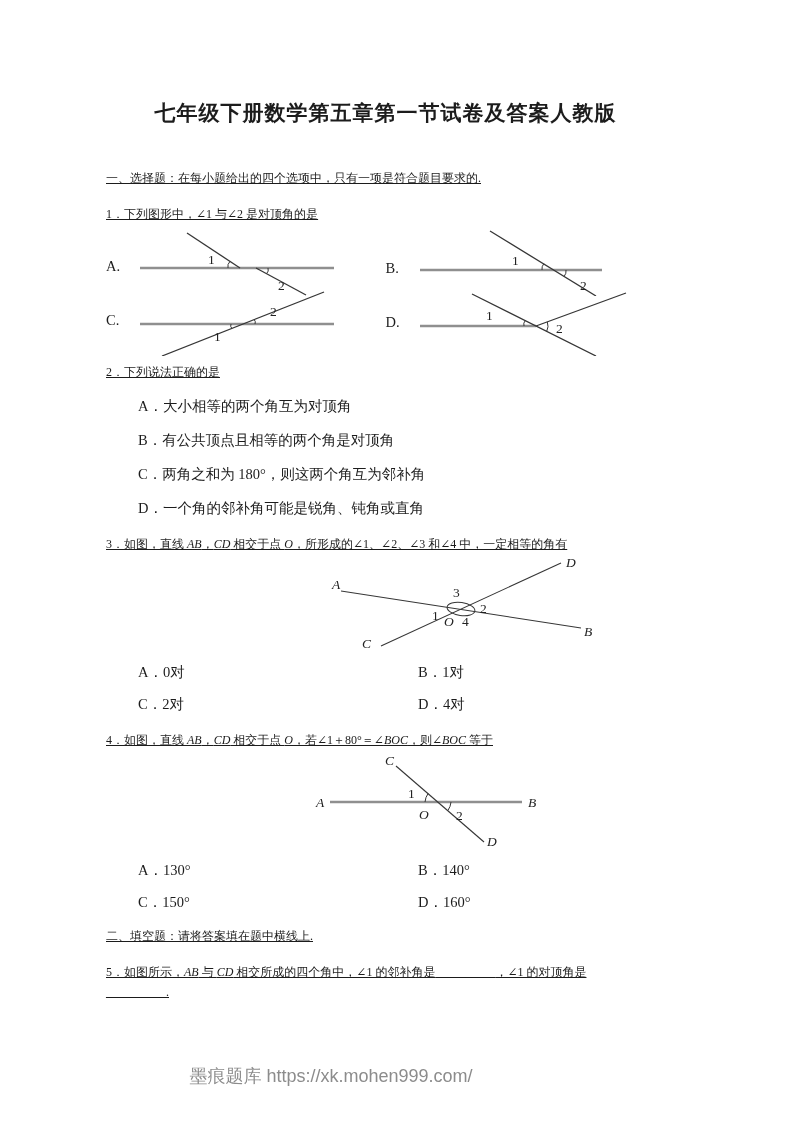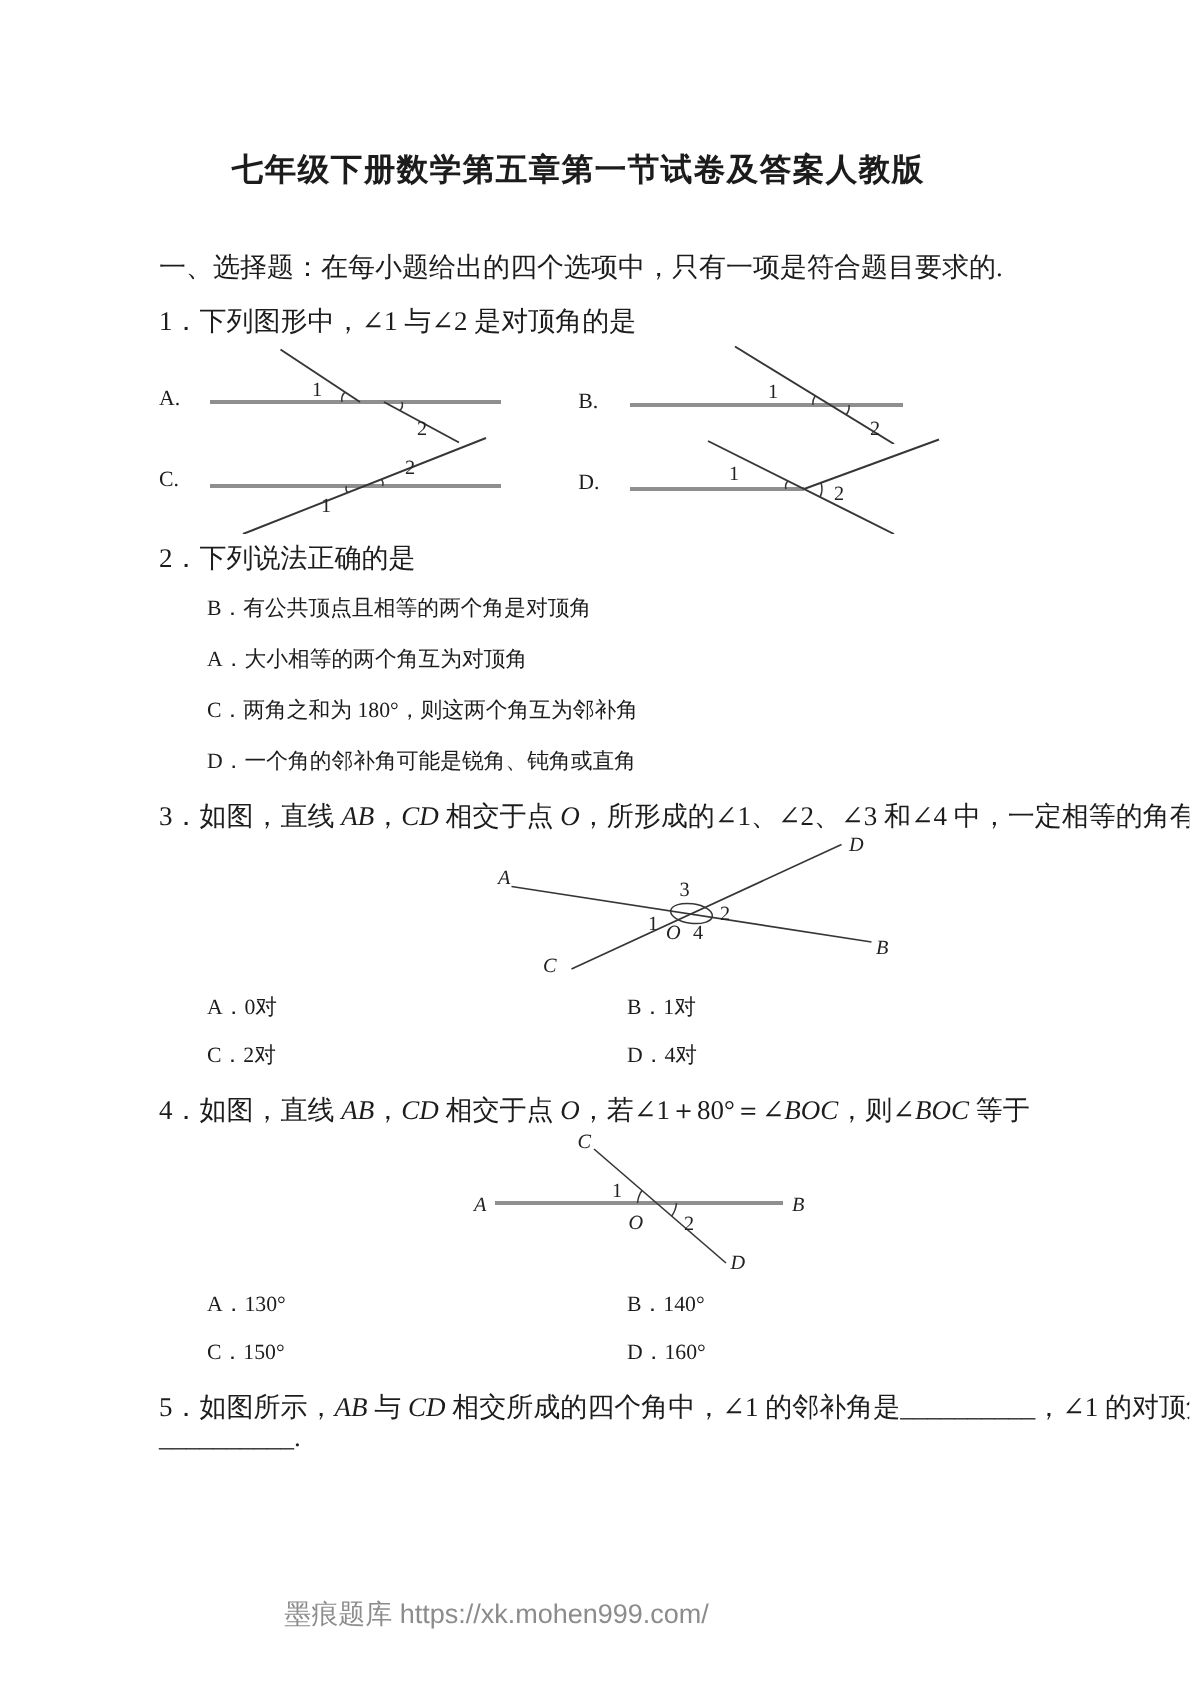--- a/index.html
+++ b/index.html
@@ -5,21 +5,21 @@
   html,body{margin:0;padding:0;background:#ffffff;}
   .page{
     position:relative;width:793px;height:1122px;background:#ffffff;overflow:hidden;
     font-family:"Liberation Serif","DejaVu Serif",serif;color:#1c1c1c;
   }
   .content{position:absolute;left:106px;top:0;width:559px;}
   .title{
     margin:98px 0 0 0;text-align:center;font-size:21px;font-weight:600;
     letter-spacing:1px;line-height:30px;white-space:nowrap;
   }
-  .line{margin:14px 0 0 0;font-size:18px;line-height:20px;white-space:nowrap;}
+  .line{margin:14px 0 0 0;font-size:12px;line-height:20px;white-space:nowrap;text-decoration:underline;}
   .sec-head{margin-top:40px;}
   .stem{margin-top:16px;}
   .opt{margin:14px 0 0 32px;font-size:14.5px;line-height:20px;white-space:nowrap;}
   .optrow{display:flex;margin-top:12px;font-size:14.5px;line-height:20px;}
   .optrow .c1{margin-left:32px;width:280px;}
   .optrow .c2{width:240px;}
   .it{font-style:italic;}
   .figrow{display:flex;}
   .figrow1{margin-top:4px;}
   .figrow2{margin-top:-6px;}
@@ -96,22 +96,22 @@
           <line class="tline" x1="124" y1="36" x2="214" y2="3"></line>
           <path class="arc" d="M112 36 Q111 33 113.3 30.6"></path>
           <path class="arc" d="M135.3 31.9 Q137 36.7 134.7 41.4"></path>
           <text class="fig-num" x="74" y="30">1</text>
           <text class="fig-num" x="144" y="43">2</text>
         </svg>
       </div>
     </div>
 
     <p class="line stem" style="margin-top:6px">2．下列说法正确的是</p>
+    <p class="opt">A．大小相等的两个角互为对顶角</p>
     <p class="opt">B．有公共顶点且相等的两个角是对顶角</p>
-    <p class="opt">A．大小相等的两个角互为对顶角</p>
     <p class="opt">C．两角之和为 180°，则这两个角互为邻补角</p>
     <p class="opt">D．一个角的邻补角可能是锐角、钝角或直角</p>
 
     <p class="line stem"><span>3．如图，直线 </span><span class="it">AB</span><span>，</span><span class="it">CD</span><span> 相交于点 </span><span class="it">O</span><span>，所形成的∠1、∠2、∠3 和∠4 中，一定相等的角有</span></p>
 
     <svg class="fig-center" width="300" height="94" viewBox="0 0 300 94">
       <line class="tline2" x1="45" y1="35" x2="285" y2="72"></line>
       <line class="tline2" x1="85" y1="90" x2="265" y2="7"></line>
       <ellipse class="arc" cx="165" cy="53" rx="14" ry="6.5" transform="rotate(8 165 53)"></ellipse>
       <text class="fig-letter" x="36" y="33">A</text>
@@ -152,20 +152,21 @@
 
     <div class="optrow">
       <span class="c1">A．130°</span>
       <span class="c2">B．140°</span>
     </div>
     <div class="optrow">
       <span class="c1">C．150°</span>
       <span class="c2">D．160°</span>
     </div>
 
+    <p class="line stem" style="margin-top:14px">二、填空题：请将答案填在题中横线上.</p>
 
     <p class="line stem"><span>5．如图所示，</span><span class="it">AB</span><span> 与 </span><span class="it">CD</span><span> 相交所成的四个角中，∠1 的邻补角是</span><span>__________</span><span>，∠1 的对顶角是</span></p>
     <p class="line" style="margin-top:0"><span>__________.</span></p>
 
   </div>
 
   <div class="footer">墨痕题库 https://xk.mohen999.com/</div>
 </div>
 
 </body></html>

